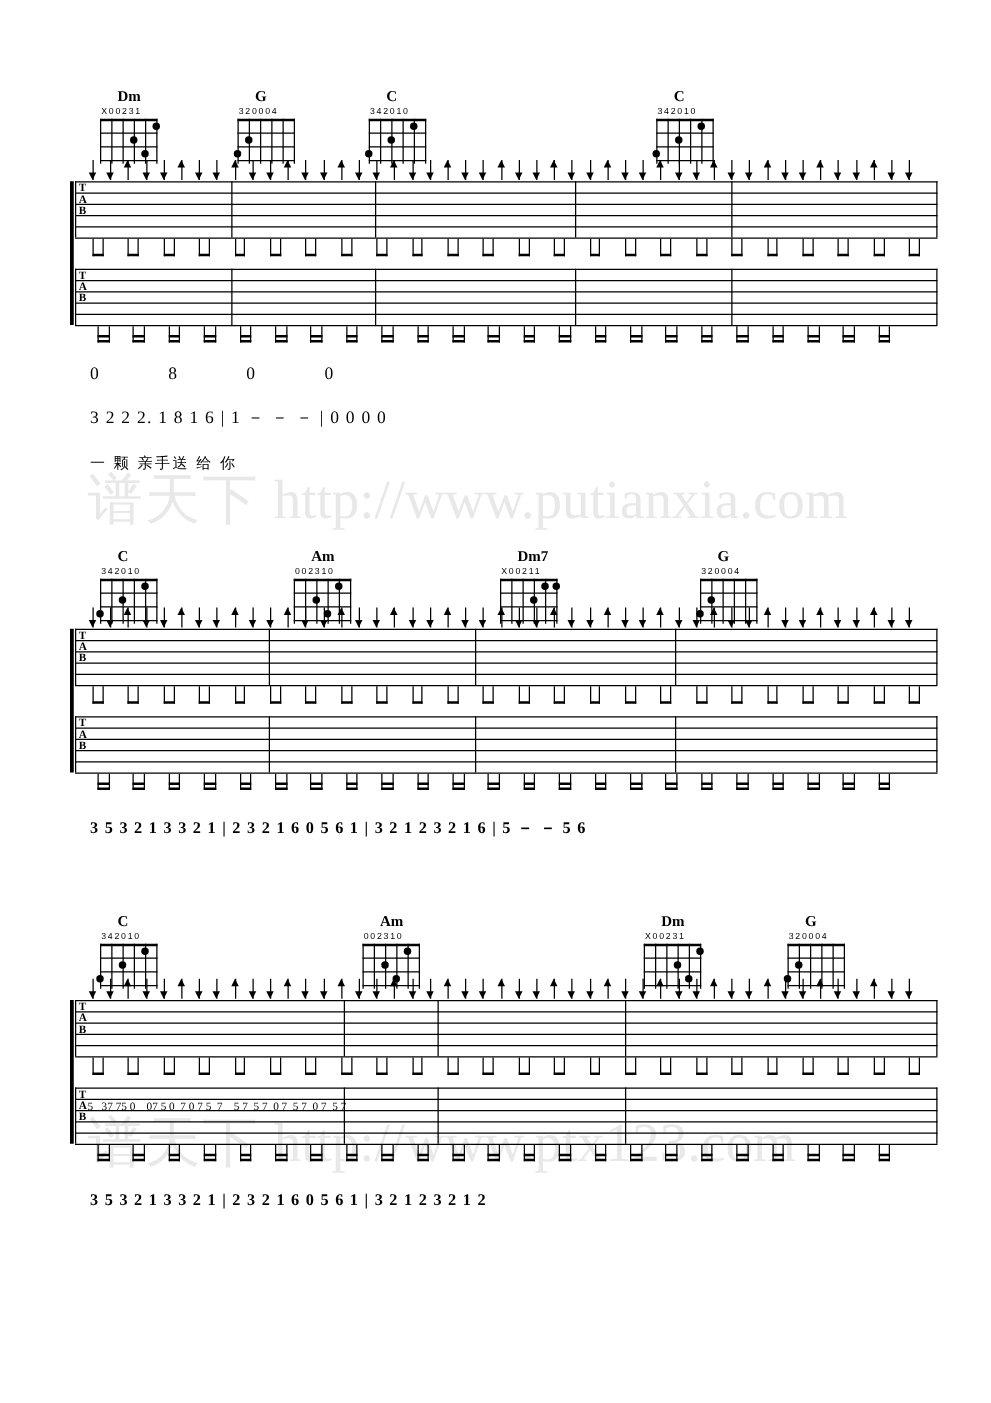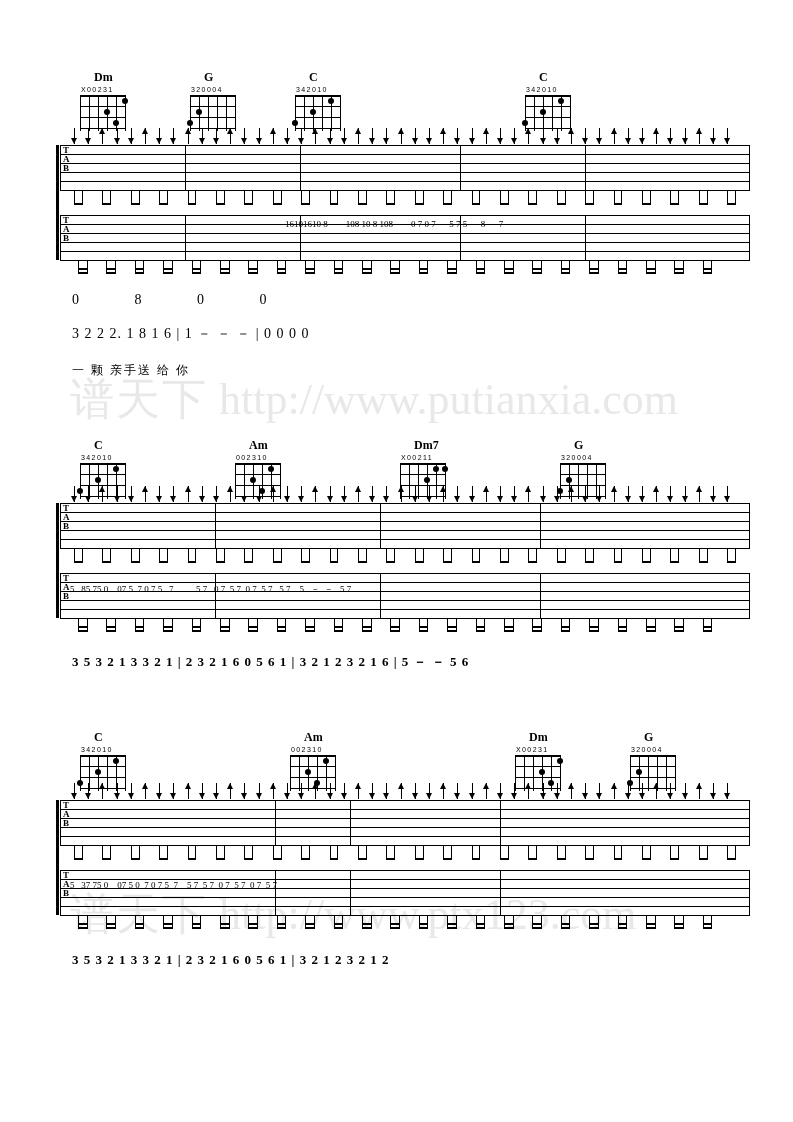--- a/index.html
+++ b/index.html
@@ -281,21 +281,20 @@
           <div class="tabword" style="left:0px;top:0px;">T</div>
           <div class="tabword" style="left:0px;top:9px;">A</div>
           <div class="tabword" style="left:0px;top:18px;">B</div>
         </div>
         <div class="bar" style="left:0px;top:145px;height:45px;"></div>
         <div class="bar" style="left:125px;top:145px;height:45px;"></div>
         <div class="bar" style="left:240px;top:145px;height:45px;"></div>
         <div class="bar" style="left:400px;top:145px;height:45px;"></div>
         <div class="bar" style="left:525px;top:145px;height:45px;"></div>
         <div class="bar" style="left:689px;top:145px;height:45px;"></div>
-        <div class="num" style="left:225px;top:148px;font-size:9px;letter-spacing:0px;white-space:pre;font-family:&quot;Liberation Serif&quot;,serif;">16101610 8        108 10 8 108        0 7 0 7      5 7 5      8      7                      －</div>
         <div class="stem" style="left:18px;top:191px;height:13px;"></div>
         <div class="stem" style="left:26.52px;top:191px;height:13px;"></div>
         <div class="beam" style="left:18px;top:202px;width:9.52px;"></div>
         <div class="beam2" style="left:18px;top:198px;width:9.52px;"></div>
         <div class="stem" style="left:46.4px;top:191px;height:13px;"></div>
         <div class="stem" style="left:54.92px;top:191px;height:13px;"></div>
         <div class="beam" style="left:46.4px;top:202px;width:9.520000000000003px;"></div>
         <div class="beam2" style="left:46.4px;top:198px;width:9.520000000000003px;"></div>
         <div class="stem" style="left:74.8px;top:191px;height:13px;"></div>
         <div class="stem" style="left:83.32px;top:191px;height:13px;"></div>
@@ -613,21 +612,20 @@
         <div style="position:absolute;left:3px;top:136px;">
           <div class="tabword" style="left:0px;top:0px;">T</div>
           <div class="tabword" style="left:0px;top:9px;">A</div>
           <div class="tabword" style="left:0px;top:18px;">B</div>
         </div>
         <div class="bar" style="left:0px;top:135px;height:45px;"></div>
         <div class="bar" style="left:155px;top:135px;height:45px;"></div>
         <div class="bar" style="left:320px;top:135px;height:45px;"></div>
         <div class="bar" style="left:480px;top:135px;height:45px;"></div>
         <div class="bar" style="left:689px;top:135px;height:45px;"></div>
-        <div class="num" style="left:10px;top:145px;font-size:9px;letter-spacing:0px;white-space:pre;font-family:&quot;Liberation Serif&quot;,serif;">5   85 75 0    07 5  7 0 7 5   7          5 7   0 7  5 7  0 7  5 7   5 7    5   －  －   5 7</div>
         <div class="stem" style="left:18px;top:181px;height:13px;"></div>
         <div class="stem" style="left:26.52px;top:181px;height:13px;"></div>
         <div class="beam" style="left:18px;top:192px;width:9.52px;"></div>
         <div class="beam2" style="left:18px;top:188px;width:9.52px;"></div>
         <div class="stem" style="left:46.4px;top:181px;height:13px;"></div>
         <div class="stem" style="left:54.92px;top:181px;height:13px;"></div>
         <div class="beam" style="left:46.4px;top:192px;width:9.520000000000003px;"></div>
         <div class="beam2" style="left:46.4px;top:188px;width:9.520000000000003px;"></div>
         <div class="stem" style="left:74.8px;top:181px;height:13px;"></div>
         <div class="stem" style="left:83.32px;top:181px;height:13px;"></div>

